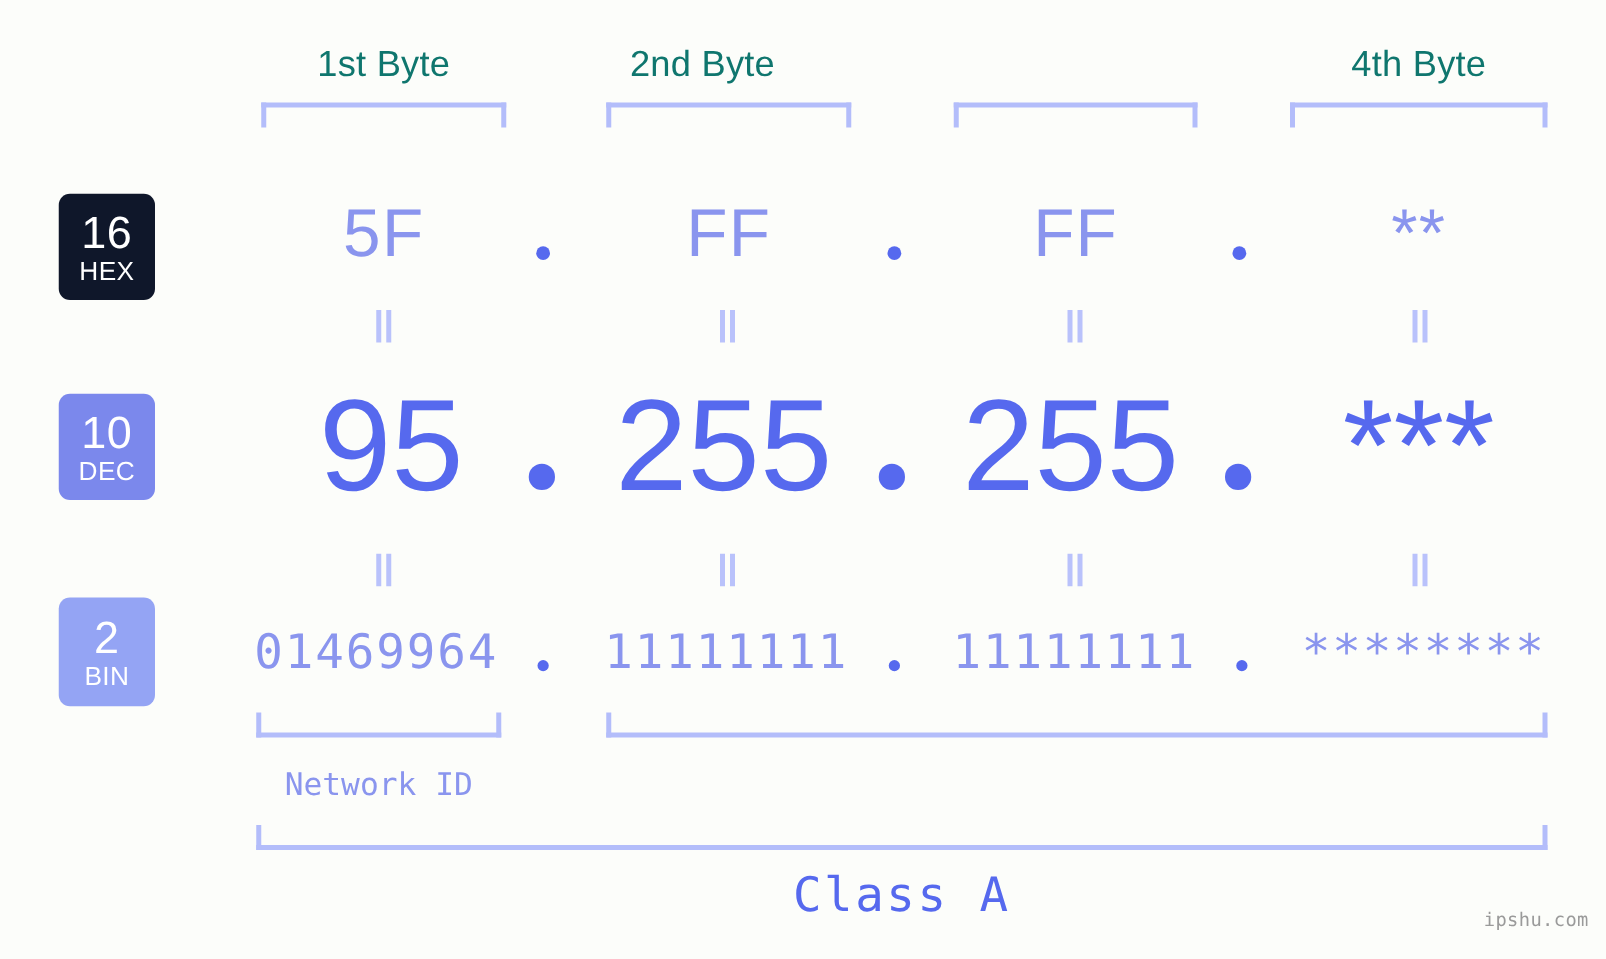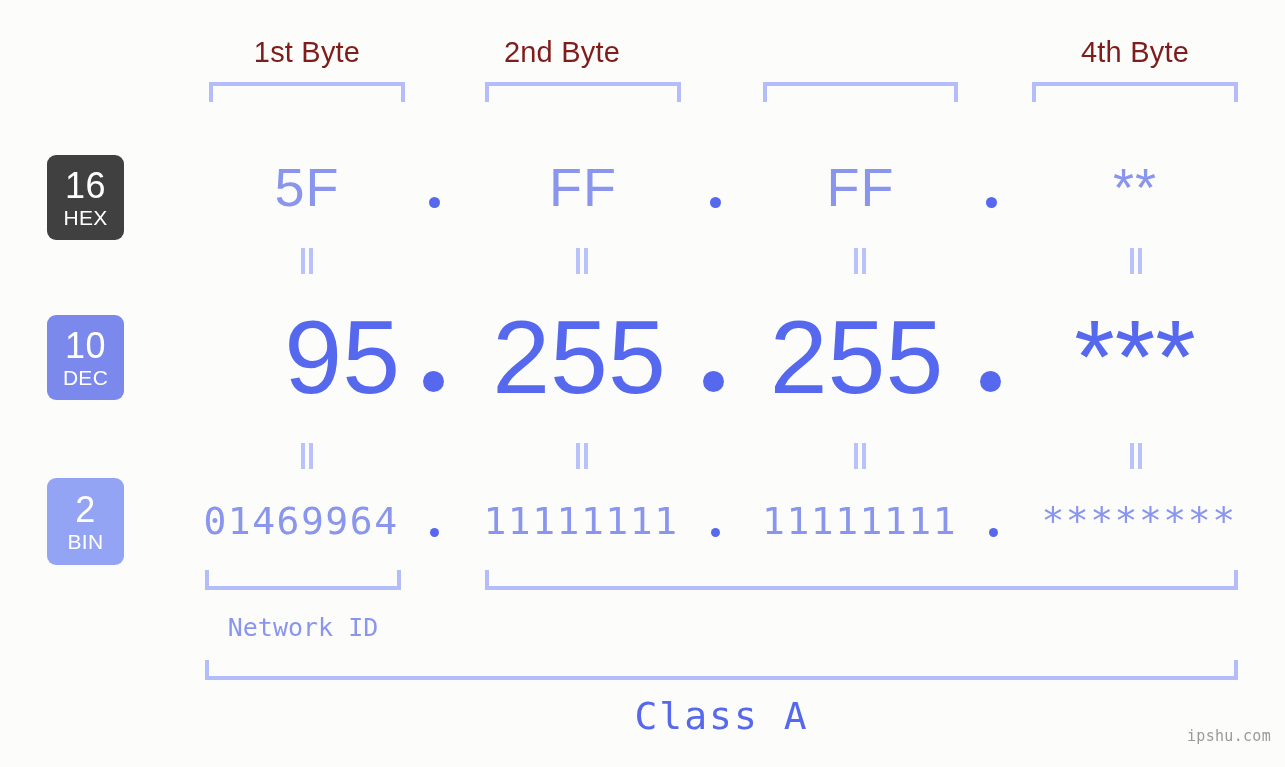--- a/index.html
+++ b/index.html
@@ -16,21 +16,21 @@
   #stage {
     position: relative;
     width: 1285px;
     height: 767px;
   }
 
   
   .byte-head {
     position: absolute;
     text-align: center;
-    color: #7f1d1d;
+    color: #0f766e;
     font-size: 29px;
     letter-spacing: 0.2px;
     white-space: nowrap;
   }
   .head-bracket {
     position: absolute;
     height: 20px;
     border-top: 4px solid #b3bdfa;
     border-left: 4px solid #b3bdfa;
     border-right: 4px solid #b3bdfa;
@@ -54,21 +54,21 @@
     font-size: 36px;
     font-weight: 400;
     letter-spacing: 0.5px;
   }
   .badge .abbr {
     font-size: 21px;
     font-weight: 400;
     margin-top: 3px;
     letter-spacing: 0.3px;
   }
-  #badge-hex { top: 155px; height: 85px; background: #404040; }
+  #badge-hex { top: 155px; height: 85px; background: #0f172a; }
   #badge-dec { top: 315px; height: 85px; background: #7b88ec; text-align: center; }
   #badge-bin { top: 478px; height: 87px; background: #94a4f4; }
 
   
   .cell {
     position: absolute;
     text-align: center;
     white-space: nowrap;
     line-height: 1;
   }
@@ -198,21 +198,21 @@
   <div class="eqmark" style="left:1129px; top:248px;">
       <i class="a"></i>
       <i class="b"></i>
     </div>
 
   <div class="badge" id="badge-dec">
     <span class="num">10</span>
     <span class="abbr">DEC</span>
   </div>
   <div class="row-dec">
-    <div class="cell" style="left:204px; width:196px; top:305px;text-align:right;">95</div>
+    <div class="cell" style="left:215px; width:196px; top:305px;">95</div>
     <div class="cell" style="left:481px; width:196px; top:305px;">255</div>
     <div class="cell" style="left:759px; width:195px; top:305px;">255</div>
     <div class="cell" style="left:1032px; width:206px; top:305px;">***</div>
     <div class="dot dot-dec" style="left:423px;"></div>
     <div class="dot dot-dec" style="left:703px;"></div>
     <div class="dot dot-dec" style="left:980px;"></div>
   </div>
 
   <div class="eqmark" style="left:300px; top:443px;">
       <i class="a"></i>

